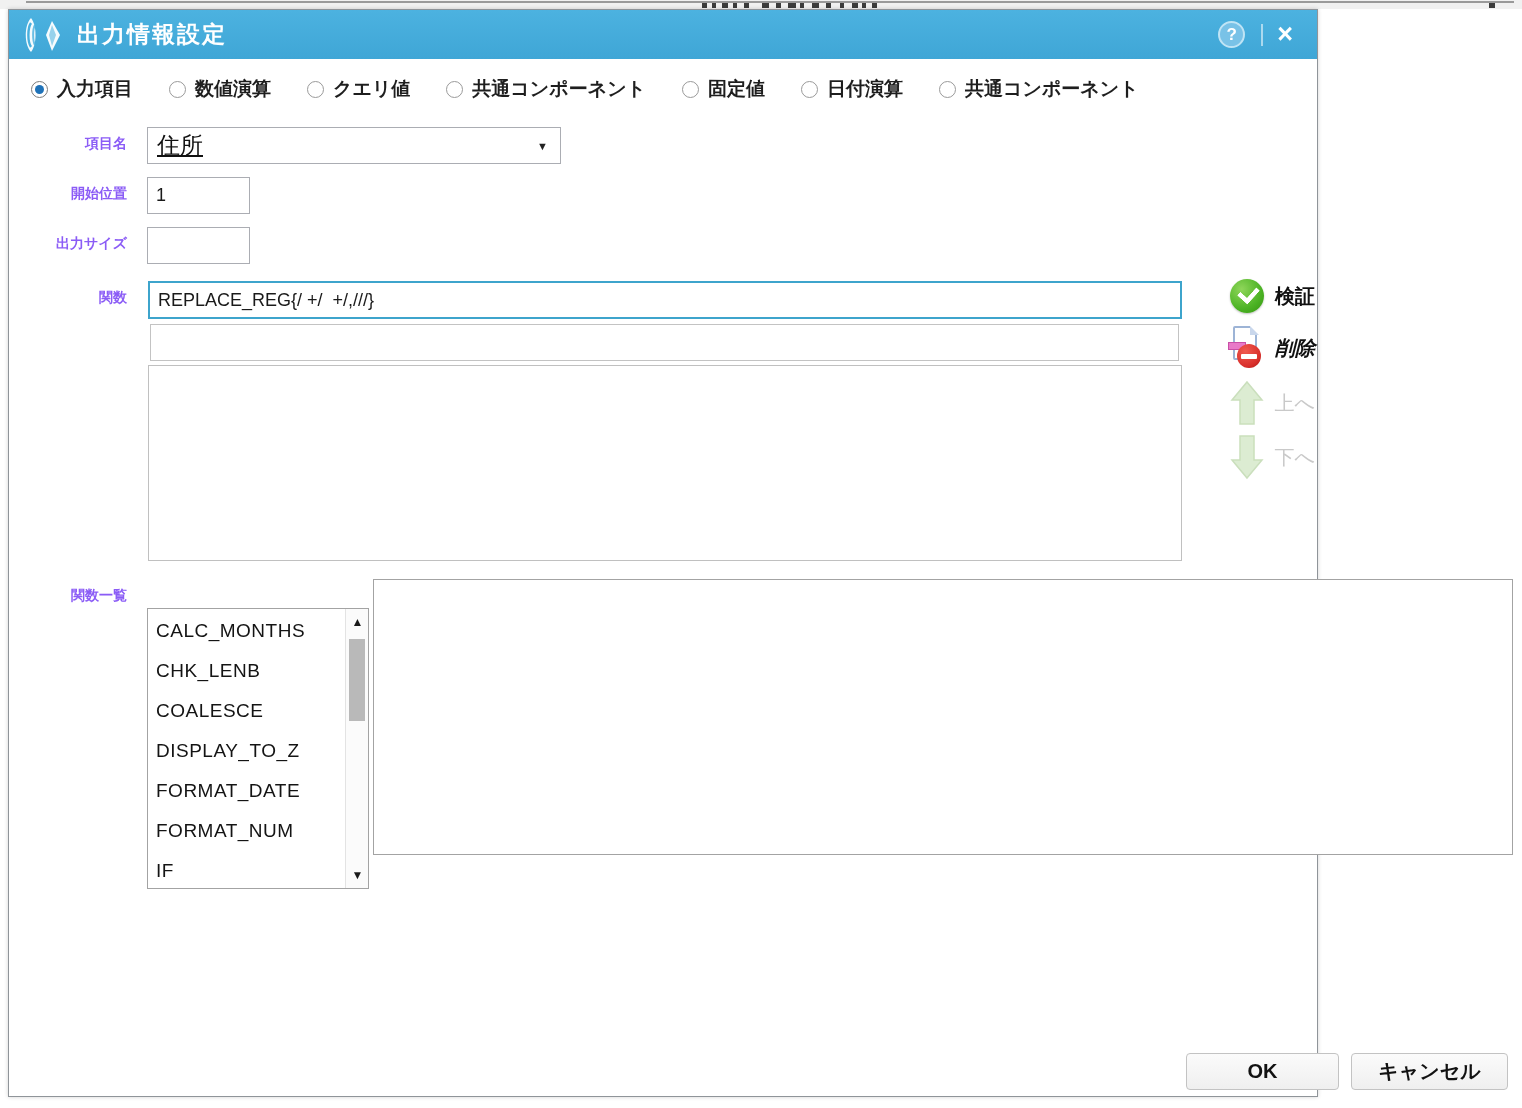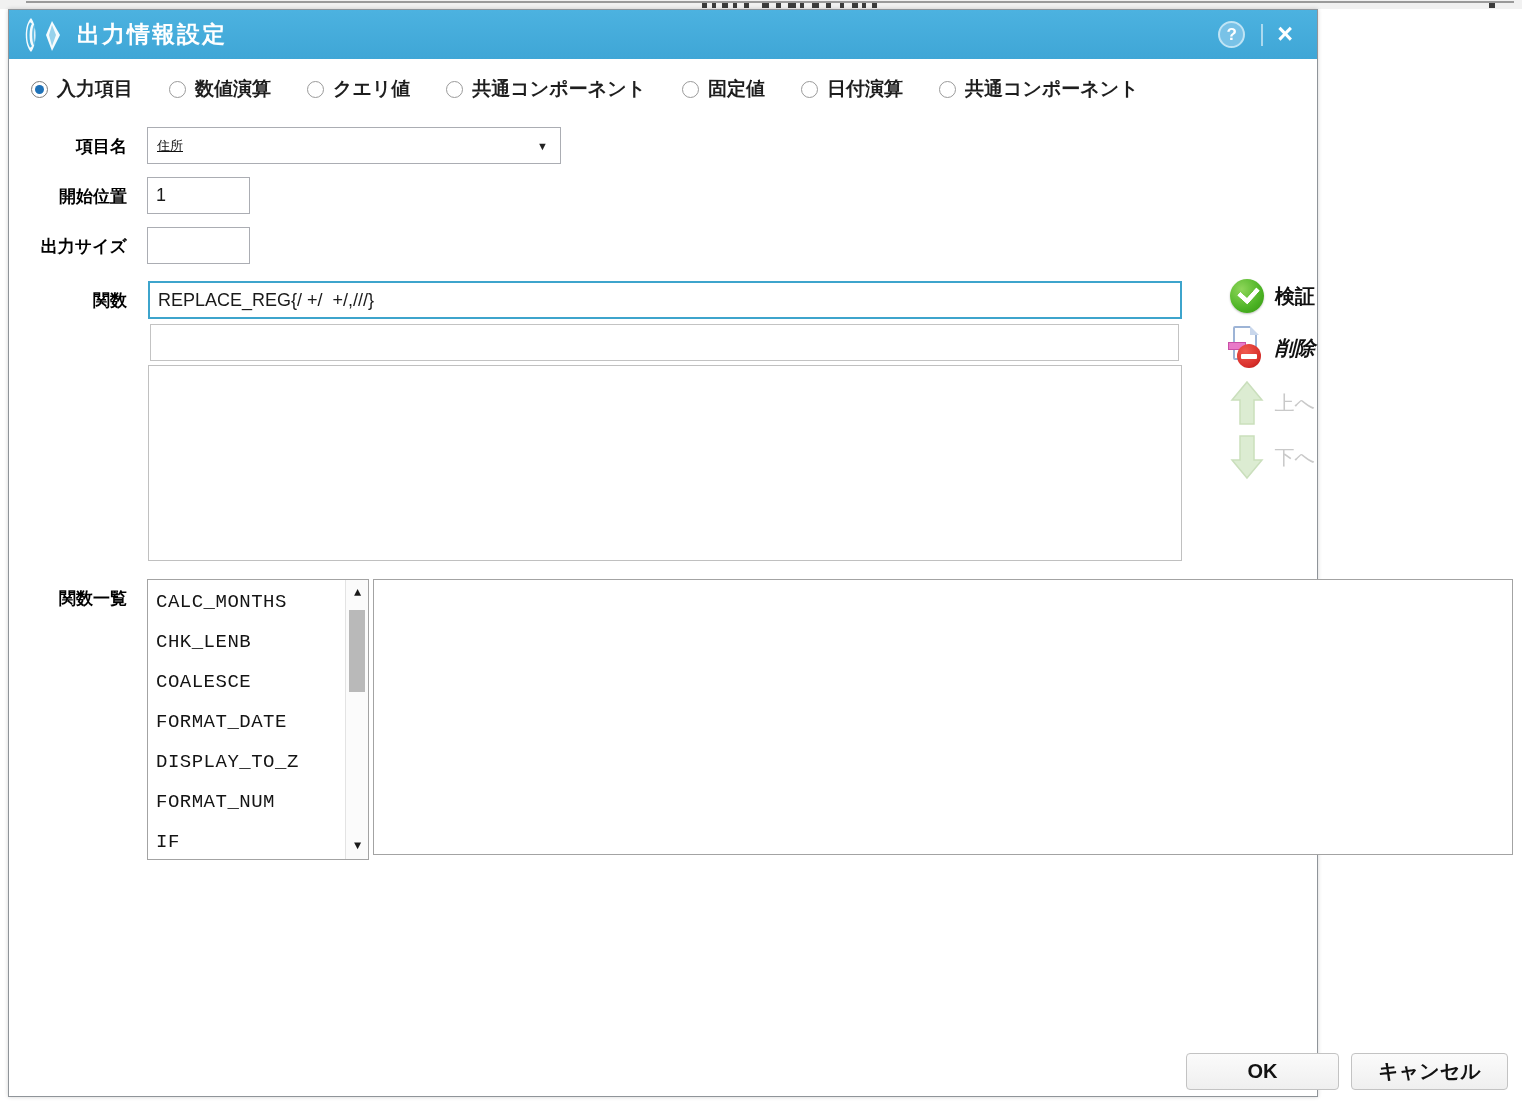--- a/index.html
+++ b/index.html
@@ -30,28 +30,28 @@
   
   .radio-row { position:absolute; left:22px; top:66px; display:flex; align-items:flex-end; gap:36px; }
   .radio-item { display:flex; align-items:center; gap:9px; cursor:pointer; }
   .radio-circle { width:17px; height:17px; border-radius:50%; border:1px solid #9a9a9a; background:#ffffff; position:relative; }
   .radio-item.selected .radio-circle { border-color:#7b7b7b; }
   .radio-item.selected .radio-circle::after { content:""; position:absolute; left:3px; top:3px; width:9px; height:9px;
               border-radius:50%; background:#1f72b8; }
   .radio-label { font-size:19px; color:#1e1e1e; font-weight:bold; }
 
   
-  .fld-label { position:absolute; width:118px; text-align:right; font-size:17px; color:#000000; font-weight:bold; }
+  .fld-label { position:absolute; width:118px; text-align:right; font-size:14px; color:#8b5cf6; font-weight:bold; }
 
   
   .txt { border:1px solid #abadb3; background:#ffffff; font-size:18px; color:#1a1a1a;
          font-family:"Liberation Sans","DejaVu Sans",sans-serif; padding:0 8px; outline:none; }
   .combo { position:absolute; left:138px; top:117px; width:414px; height:37px; border:1px solid #abadb3;
            background:#ffffff; display:flex; align-items:center; cursor:pointer; }
-  .combo .combo-value { flex:1; font-size:13px; color:#111; padding-left:9px;text-decoration:underline; }
+  .combo .combo-value { flex:1; font-size:23px; color:#111; padding-left:9px;text-decoration:underline; }
   .combo .combo-arrow { font-size:11px; color:#222; padding-right:12px; }
 
   .input-start { position:absolute; left:138px; top:167px; width:103px; height:37px; }
   .input-size  { position:absolute; left:138px; top:217px; width:103px; height:37px; }
 
   .input-func  { position:absolute; left:139px; top:271px; width:1034px; height:38px;
                  border:2px solid #3da4cc; white-space:pre; }
   .input-func2 { position:absolute; left:141px; top:314px; width:1029px; height:37px; border-color:#c3c3c3; }
   .func-stack  { position:absolute; left:139px; top:355px; width:1034px; height:196px;
                  border:1px solid #c0c0c0; background:#ffffff; }
@@ -75,22 +75,22 @@
   .icon-delete .fold { position:absolute; right:5px; top:0; width:0; height:0;
                  border-left:9px solid #c9d7ec; border-top:9px solid #ffffff; }
   .icon-delete .bar { position:absolute; left:0; top:16px; width:18px; height:8px; background:#e879c8; border:1px solid #c94fa7; }
   .icon-delete .stop { position:absolute; left:9px; top:18px; width:24px; height:24px; border-radius:50%;
                  background:radial-gradient(circle at 35% 30%, #f05a50, #d9302c 65%, #a81410); }
   .icon-delete .stop::after { content:""; position:absolute; left:4px; top:10px; width:16px; height:5px; background:#ffffff; border-radius:1px; }
 
   .icon-arrow { width:34px; height:46px; }
 
   
-  .funclist-box { position:absolute; left:138px; top:569px; width:222px; height:281px;
-                  border:1px solid #a3a3a3; background:#ffffff;font-family:Liberation Mono, monospace; }
+  .funclist-box { position:absolute; left:138px; top:598px; width:222px; height:281px;
+                  border:1px solid #a3a3a3; background:#ffffff; }
   .funclist-items { position:absolute; left:0; top:2px; right:24px; bottom:0; overflow:hidden; }
   .funclist-item { height:40px; line-height:40px; padding-left:8px; font-size:19px; color:#141414;
                    letter-spacing:.5px; white-space:nowrap; cursor:pointer; }
   .fl-scrollbar { position:absolute; right:0; top:0; width:23px; bottom:0; border-left:1px solid #e3e3e3; background:#fbfbfb; }
   .fl-up, .fl-down { position:absolute; left:0; width:23px; height:22px; display:flex; align-items:center; justify-content:center;
                    font-size:12px; color:#1a1a1a; cursor:pointer; }
   .fl-up { top:2px; } .fl-down { bottom:2px; }
   .fl-thumb { position:absolute; left:3px; top:30px; width:16px; height:82px; background:#b9b9b9; cursor:pointer; }
 
   .desc-box { position:absolute; left:364px; top:569px; width:1140px; height:276px;
@@ -220,22 +220,22 @@
         <div class="a-label">下へ</div>
       </div>
     </div>
 
     <div class="fld-label" style="left:0; top:577px;">関数一覧</div>
     <div class="funclist-box">
       <div class="funclist-items">
           <div class="funclist-item">CALC_MONTHS</div>
           <div class="funclist-item">CHK_LENB</div>
           <div class="funclist-item">COALESCE</div>
+          <div class="funclist-item">DISPLAY_TO_Z</div>
           <div class="funclist-item">FORMAT_DATE</div>
-          <div class="funclist-item">DISPLAY_TO_Z</div>
           <div class="funclist-item">FORMAT_NUM</div>
           <div class="funclist-item">IF</div>
         </div>
       <div class="fl-scrollbar">
         <div class="fl-up">▲</div>
         <div class="fl-thumb"></div>
         <div class="fl-down">▼</div>
       </div>
     </div>
 

